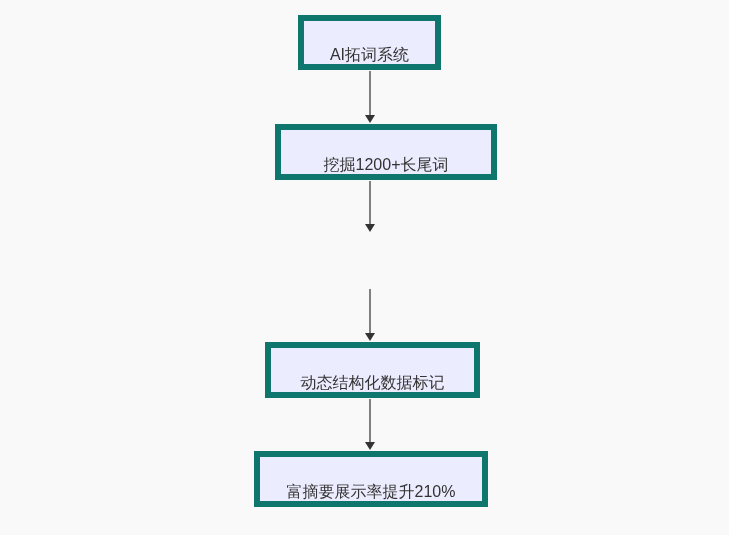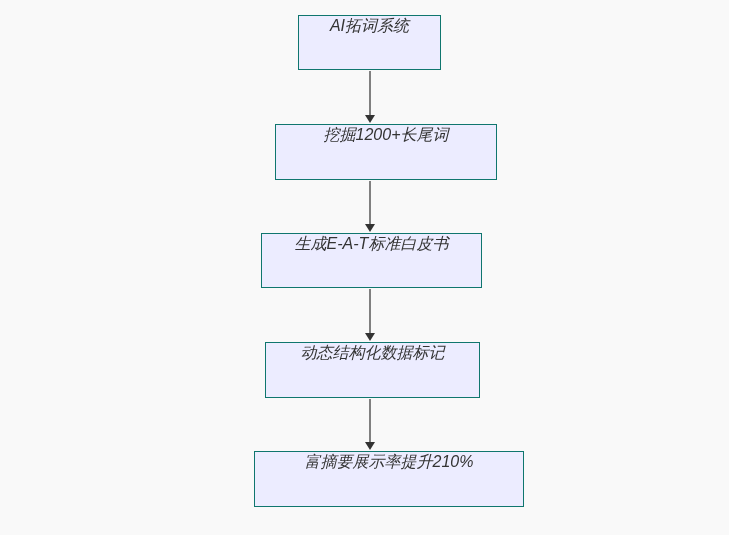--- a/index.html
+++ b/index.html
@@ -12,39 +12,38 @@
     width: 729px;
     height: 535px;
     background: #f9f9f9;
     overflow: hidden;
     font-family: "Liberation Sans", "DejaVu Sans", sans-serif;
   }
   .node {
     position: absolute;
     box-sizing: border-box;
     background: #ececff;
-    border: 1px solid #0f766e;
+    border: 6px solid #0f766e;
     display: flex;
-    align-items: flex-start;
+    align-items: flex-end;
     justify-content: center;
-    font-style: italic;
   }
   .node-label {
     color: #333333;
     font-size: 16px;
     line-height: 1.2;
     white-space: nowrap;
     text-align: center;
   }
   
   .node1 { left: 298px; top: 15px;  width: 143px; height: 55px; }
   .node2 { left: 275px; top: 124px; width: 222px; height: 56px; }
   .node3 { left: 261px; top: 233px; width: 221px; height: 55px; }
   .node4 { left: 265px; top: 342px; width: 215px; height: 56px; }
-  .node5 { left: 254px; top: 451px; width: 270px; height: 56px; }
+  .node5 { left: 254px; top: 451px; width: 234px; height: 56px; }
 
   .arrow {
     position: absolute;
     width: 14px;
     display: flex;
     flex-direction: column;
     align-items: center;
   }
   .arrow-line {
     width: 2px;
@@ -79,23 +78,20 @@
 
   <div class="node node2">
     <span class="node-label">挖掘1200+长尾词</span>
   </div>
 
   <div class="arrow arrow2">
     <div class="arrow-line"></div>
     <div class="arrow-head"></div>
   </div>
 
-  <div class="node node3">
-    <span class="node-label">生成E-A-T标准白皮书</span>
-  </div>
 
   <div class="arrow arrow3">
     <div class="arrow-line"></div>
     <div class="arrow-head"></div>
   </div>
 
   <div class="node node4">
     <span class="node-label">动态结构化数据标记</span>
   </div>
 

